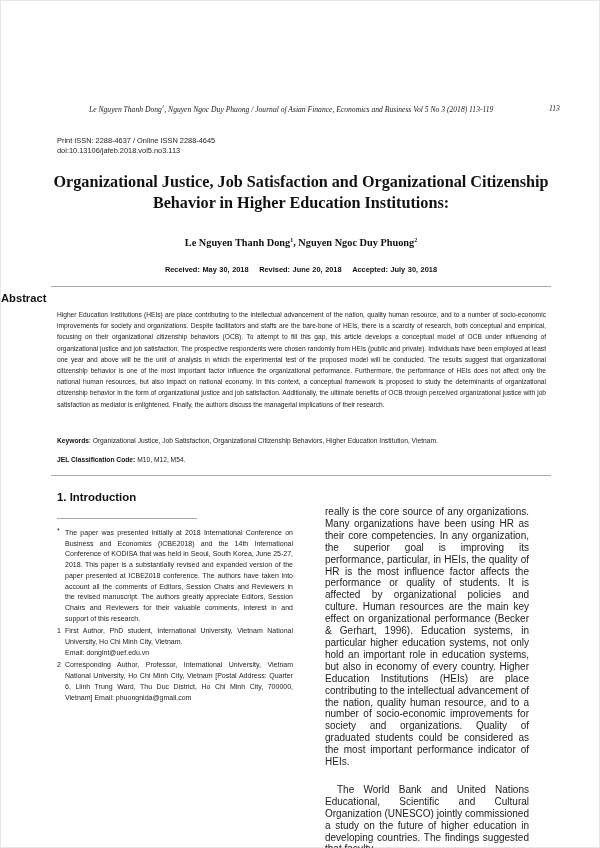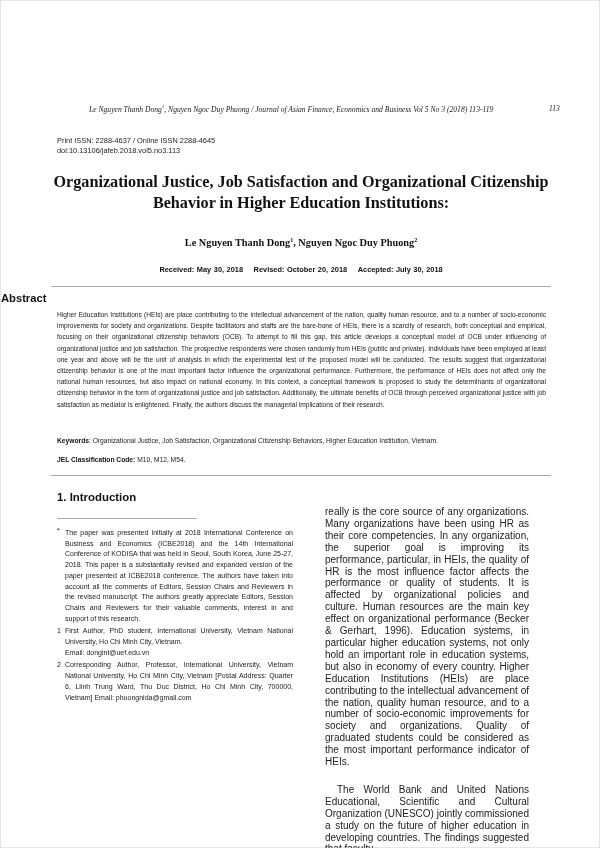--- a/index.html
+++ b/index.html
@@ -78,21 +78,21 @@
     <div>Organizational Justice, Job Satisfaction and Organizational Citizenship</div>
     <div>Behavior in Higher Education Institutions:</div>
   </div>
 
   <div class="authors">
     <span>Le Nguyen Thanh Dong</span><sup>1</sup><span>, </span><span>Nguyen Ngoc Duy Phuong</span><sup>2</sup>
   </div>
 
   <div class="dates">
     <span>Received: May 30, 2018</span>
-    <span>Revised: October 20, 2018</span>
+    <span>Revised: June 20, 2018</span>
     <span>Accepted: July 30, 2018</span>
   </div>
 
   <div class="rule r1"></div>
 
   <div class="abstract-heading">Abstract</div>
   <div class="abstract-body">Higher Education Institutions (HEIs) are place contributing to the intellectual advancement of the nation, quality human resource, and to a number of socio-economic improvements for society and organizations. Despite facilitators and staffs are the bare-bone of HEIs, there is a scarcity of research, both conceptual and empirical, focusing on their organizational citizenship behaviors (OCB). To attempt to fill this gap, this article develops a conceptual model of OCB under influencing of organizational justice and job satisfaction. The prospective respondents were chosen randomly from HEIs (public and private). Individuals have been employed at least one year and above will be the unit of analysis in which the experimental test of the proposed model will be conducted. The results suggest that organizational citizenship behavior is one of the most important factor influence the organizational performance. Furthermore, the performance of HEIs does not affect only the national human resources, but also impact on national economy. In this context, a conceptual framework is proposed to study the determinants of organizational citizenship behavior in the form of organizational justice and job satisfaction. Additionally, the ultimate benefits of OCB through perceived organizational justice with job satisfaction as mediator is enlightened. Finally, the authors discuss the managerial implications of their research.</div>
 
   <div class="keywords">
     <b>Keywords</b><span>: Organizational Justice, Job Satisfaction, Organizational Citizenship Behaviors, Higher Education Institution, Vietnam.</span>

